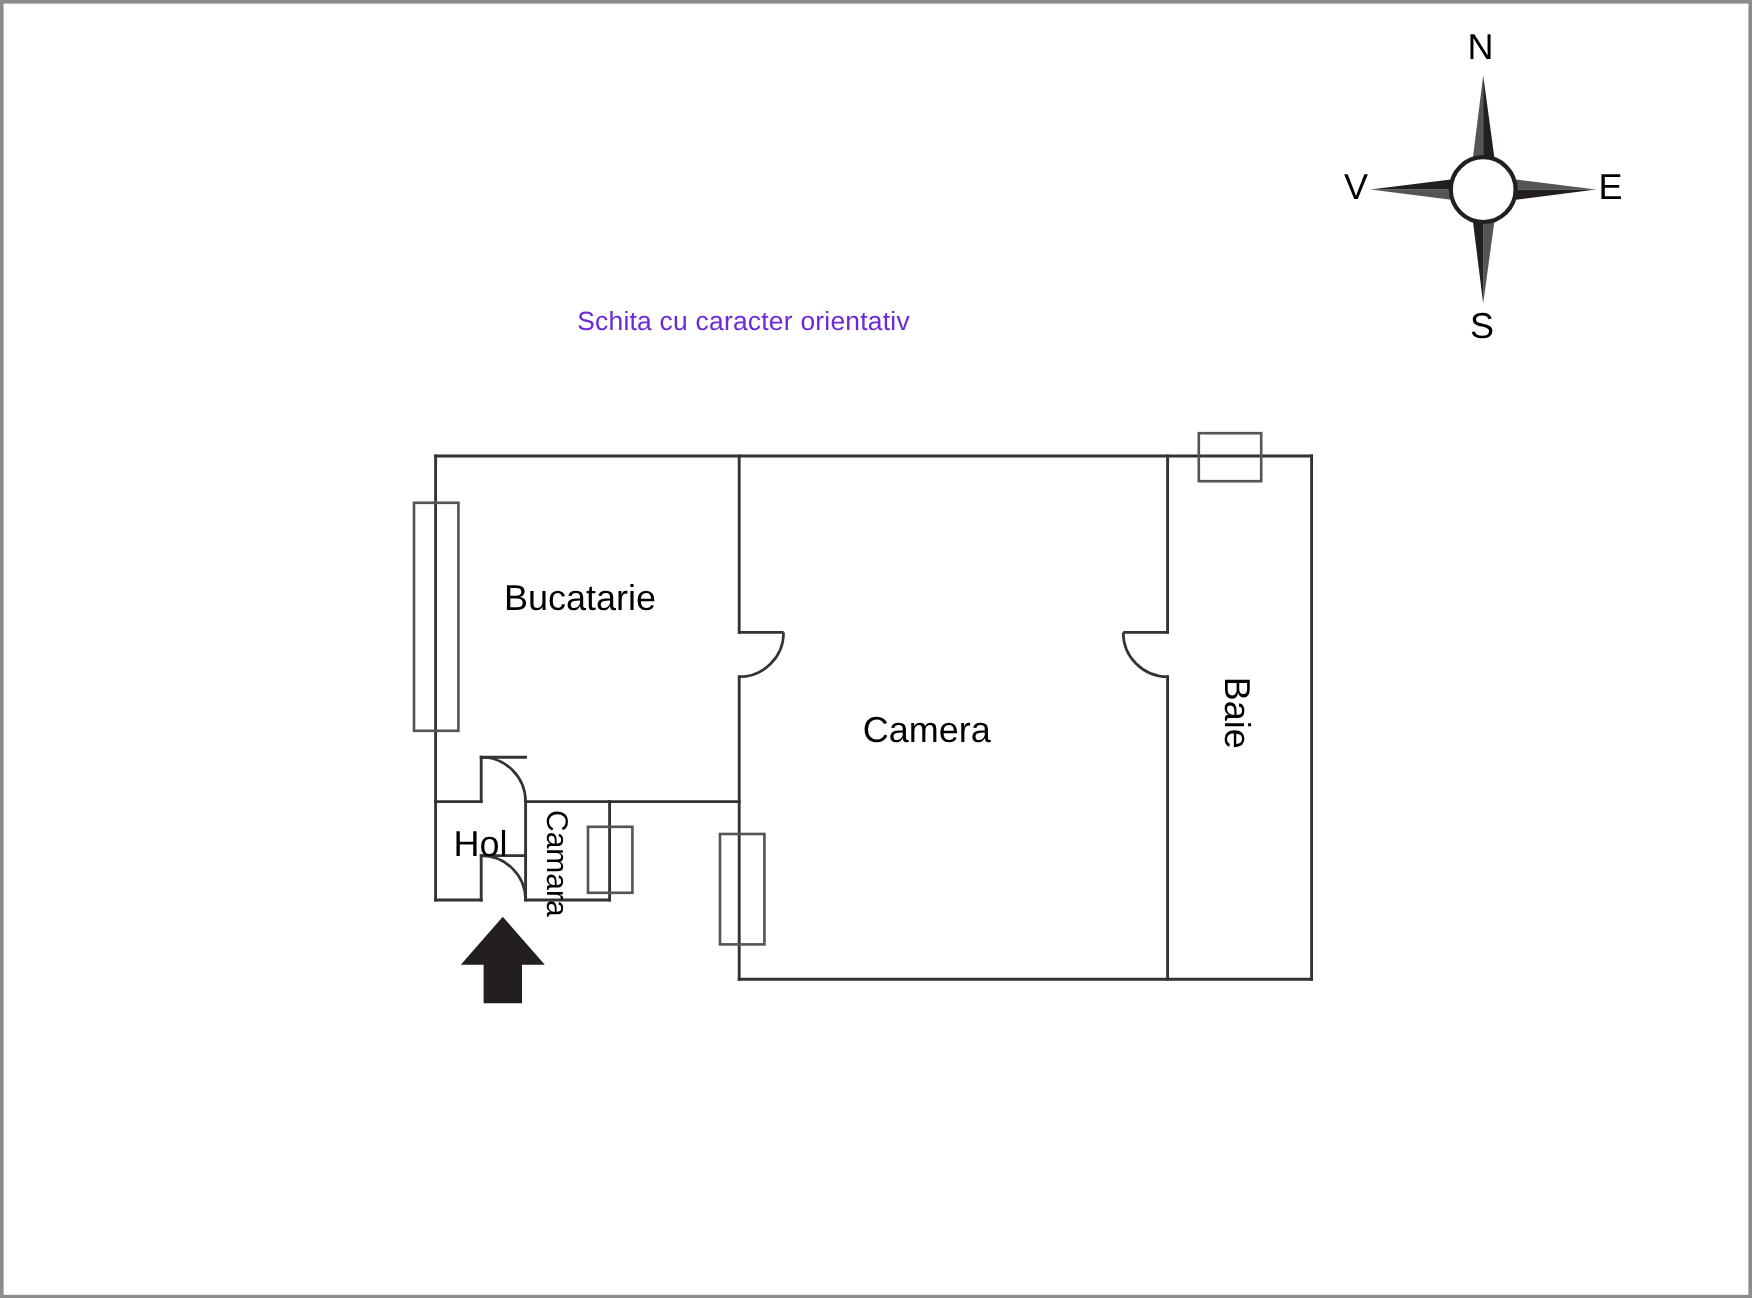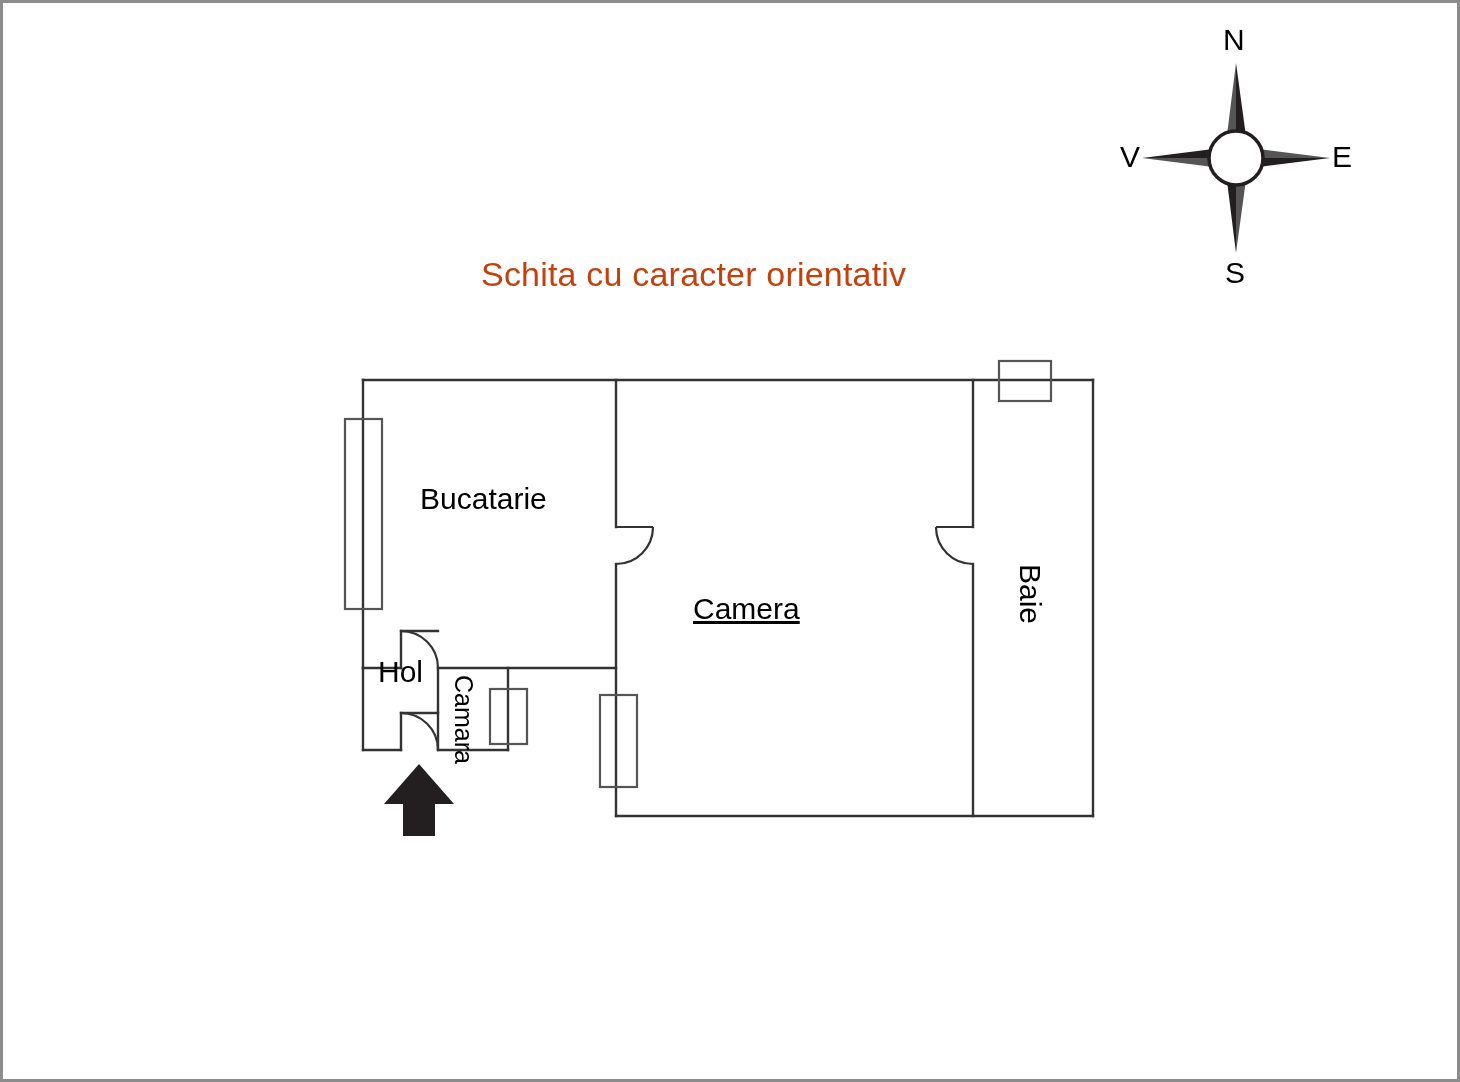--- a/index.html
+++ b/index.html
@@ -25,22 +25,22 @@
     position: absolute;
     left: 0;
     top: 0;
     width: 1460px;
     height: 1082px;
   }
   .plan-title {
     position: absolute;
     left: 478px;
     top: 252px;
-    font-size: 34px;
-    color: #c2410c;
+    font-size: 22px;
+    color: #6d28d9;
     white-space: nowrap;
     letter-spacing: 0.2px;
   }
   .room-label {
     position: absolute;
     font-size: 30px;
     color: #000000;
     white-space: nowrap;
   }
   .room-label.vertical {
@@ -144,21 +144,21 @@
 
   <div class="plan-title">Schita cu caracter orientativ</div>
 
   <div class="compass-letter" style="left:1220px; top:20px;">N</div>
   <div class="compass-letter" style="left:1329px; top:137px;">E</div>
   <div class="compass-letter" style="left:1222px; top:253px;">S</div>
   <div class="compass-letter" style="left:1117px; top:137px;">V</div>
 
   <div class="room-label" style="left:417px; top:479px;">Bucatarie</div>
 
-  <div class="room-label" style="left:690px; top:589px;text-decoration:underline;">Camera</div>
+  <div class="room-label" style="left:716px; top:589px;">Camera</div>
 
   <div class="room-label vertical" style="left:1044px; top:561px;">Baie</div>
 
-  <div class="room-label" style="left:375px; top:652px;text-align:right;">Hol</div>
+  <div class="room-label" style="left:375px; top:684px;text-align:right;">Hol</div>
 
   <div class="room-label vertical" style="left:475px; top:672px; font-size:25px;">Camara</div>
 
 </div>
 
 </body></html>

